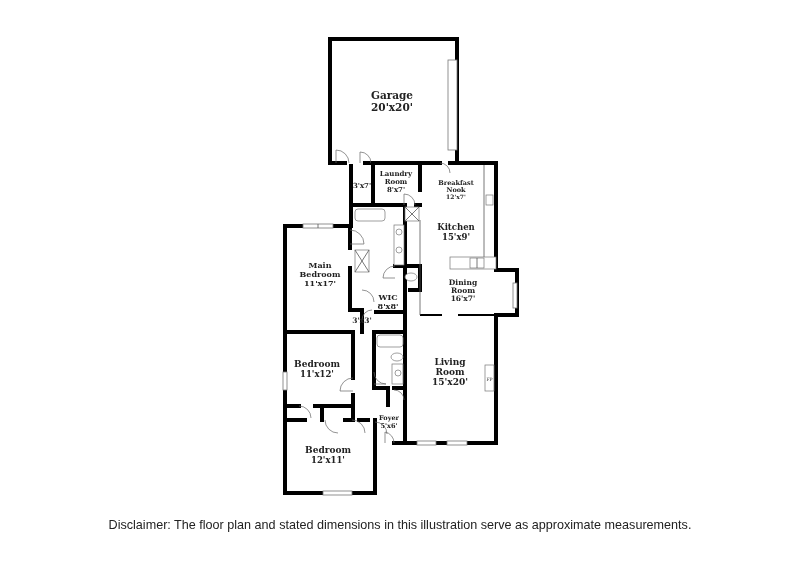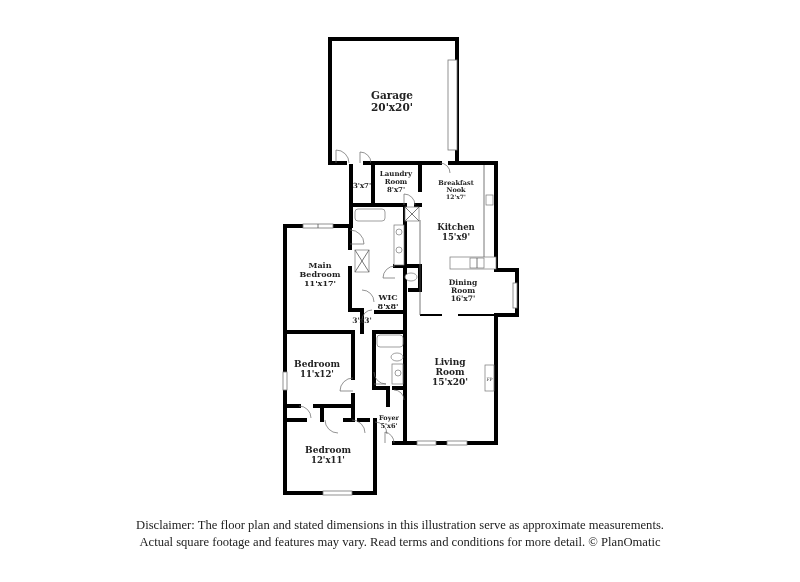--- a/index.html
+++ b/index.html
@@ -7,21 +7,21 @@
          font-family: "DejaVu Serif", "Liberation Serif", serif; color: #222; }
   #plan { position: absolute; left: 0; top: 0; width: 800px; height: 510px; }
   .room-label { font-family: "DejaVu Serif", "Liberation Serif", serif; font-weight: bold; fill: #222; text-anchor: middle; }
   .room-dim { font-family: "DejaVu Serif", "Liberation Serif", serif; font-weight: bold; fill: #222; text-anchor: middle; }
   .wall { stroke: #000; stroke-width: 4; fill: none; stroke-linecap: square; }
   .thin { stroke: #555; stroke-width: 0.8; fill: none; }
   .window { fill: #fff; stroke: #777; stroke-width: 0.8; }
   .door { fill: none; stroke: #666; stroke-width: 0.7; }
   .fixture { fill: #fff; stroke: #777; stroke-width: 0.7; }
   #disclaimer { position: absolute; left: 0; top: 517px; width: 800px; text-align: center;
-                font-family: Liberation Serif, serif; font-size: 12.6px; line-height: 17px; color: #222; }
+                font-family: Liberation Sans, sans-serif; font-size: 12.6px; line-height: 17px; color: #222; }
 </style>
 </head>
 <body>
 
 <svg id="plan" viewBox="0 0 800 510" xmlns="http://www.w3.org/2000/svg">
 
   <g>
     <polyline class="wall" points="330,163 330,39 457,39 457,163"></polyline>
     <rect class="window" x="448" y="60" width="9" height="90"></rect>
     <line class="wall" x1="330" y1="163" x2="345" y2="163"></line>
@@ -199,14 +199,13 @@
     <text class="room-label" x="389" y="420" style="font-size:6.5px">Foyer</text>
     <text class="room-dim" x="389" y="428" style="font-size:6.5px">5'x6'</text>
 
     <text class="room-label" x="328" y="453" style="font-size:9px">Bedroom</text>
     <text class="room-dim" x="328" y="463" style="font-size:8.5px">12'x11'</text>
   </g>
 </svg>
 
 <div id="disclaimer">
   <div>Disclaimer: The floor plan and stated dimensions in this illustration serve as approximate measurements.</div>
-  <div>Actual square footage and features may vary. Read terms and conditions for more detail. © PlanOmatic</div>
 </div>
 
 </body></html>

